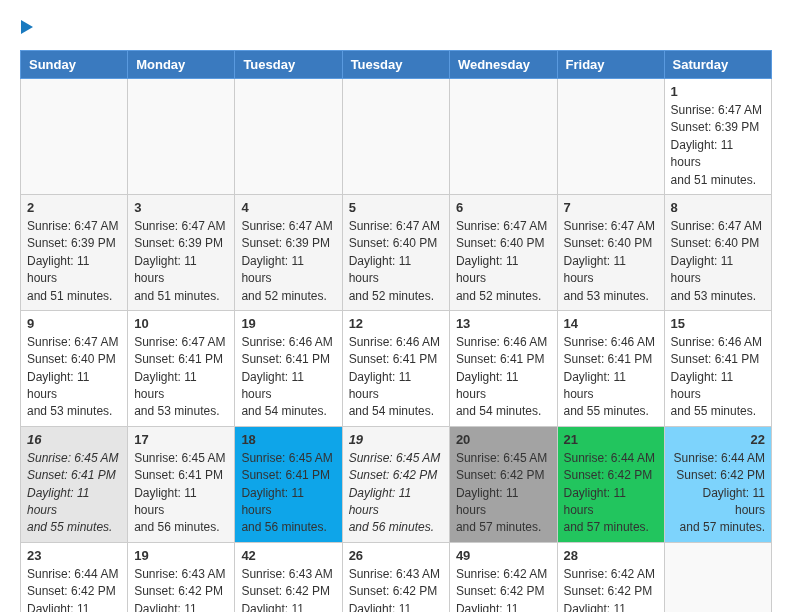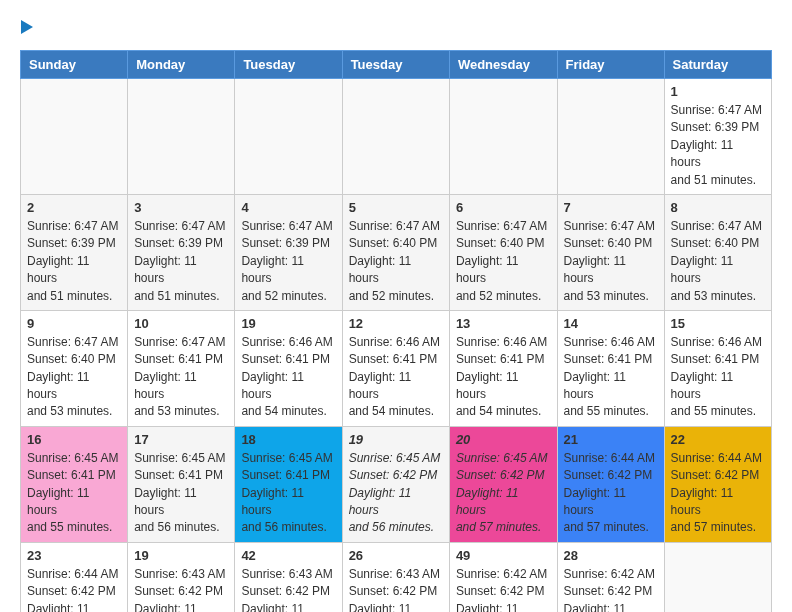--- a/index.html
+++ b/index.html
@@ -231,21 +231,21 @@
         </td>
         <td>
           <span class="day-num">15</span>
           <div class="day-info" style="white-space: pre-line;">Sunrise: 6:46 AM
 Sunset: 6:41 PM
 Daylight: 11 hours
 and 55 minutes.</div>
         </td>
       </tr>
       <tr>
-        <td style="background: #f9a8d4;">
+        <td style="background: #e5e5e5; font-style: italic;">
           <span class="day-num">16</span>
           <div class="day-info" style="white-space: pre-line;">Sunrise: 6:45 AM
 Sunset: 6:41 PM
 Daylight: 11 hours
 and 55 minutes.</div>
         </td>
         <td style="background: rgb(245, 245, 245);">
           <span class="day-num">17</span>
           <div class="day-info" style="white-space: pre-line;">Sunrise: 6:45 AM
 Sunset: 6:41 PM
@@ -259,35 +259,35 @@
 Daylight: 11 hours
 and 56 minutes.</div>
         </td>
         <td style="background: rgb(245, 245, 245); font-style: italic;">
           <span class="day-num">19</span>
           <div class="day-info" style="white-space: pre-line;">Sunrise: 6:45 AM
 Sunset: 6:42 PM
 Daylight: 11 hours
 and 56 minutes.</div>
         </td>
-        <td style="background: #ec4899; font-style: italic;">
+        <td style="background: #a3a3a3;">
           <span class="day-num">20</span>
           <div class="day-info" style="white-space: pre-line;">Sunrise: 6:45 AM
 Sunset: 6:42 PM
 Daylight: 11 hours
 and 57 minutes.</div>
         </td>
-        <td style="background: #3b82f6;">
+        <td style="background: #22c55e;">
           <span class="day-num">21</span>
           <div class="day-info" style="white-space: pre-line;">Sunrise: 6:44 AM
 Sunset: 6:42 PM
 Daylight: 11 hours
 and 57 minutes.</div>
         </td>
-        <td style="background: #eab308;">
+        <td style="background: #7dd3fc; text-align: right;">
           <span class="day-num">22</span>
           <div class="day-info" style="white-space: pre-line;">Sunrise: 6:44 AM
 Sunset: 6:42 PM
 Daylight: 11 hours
 and 57 minutes.</div>
         </td>
       </tr>
       <tr>
         <td>
           <span class="day-num">23</span>

